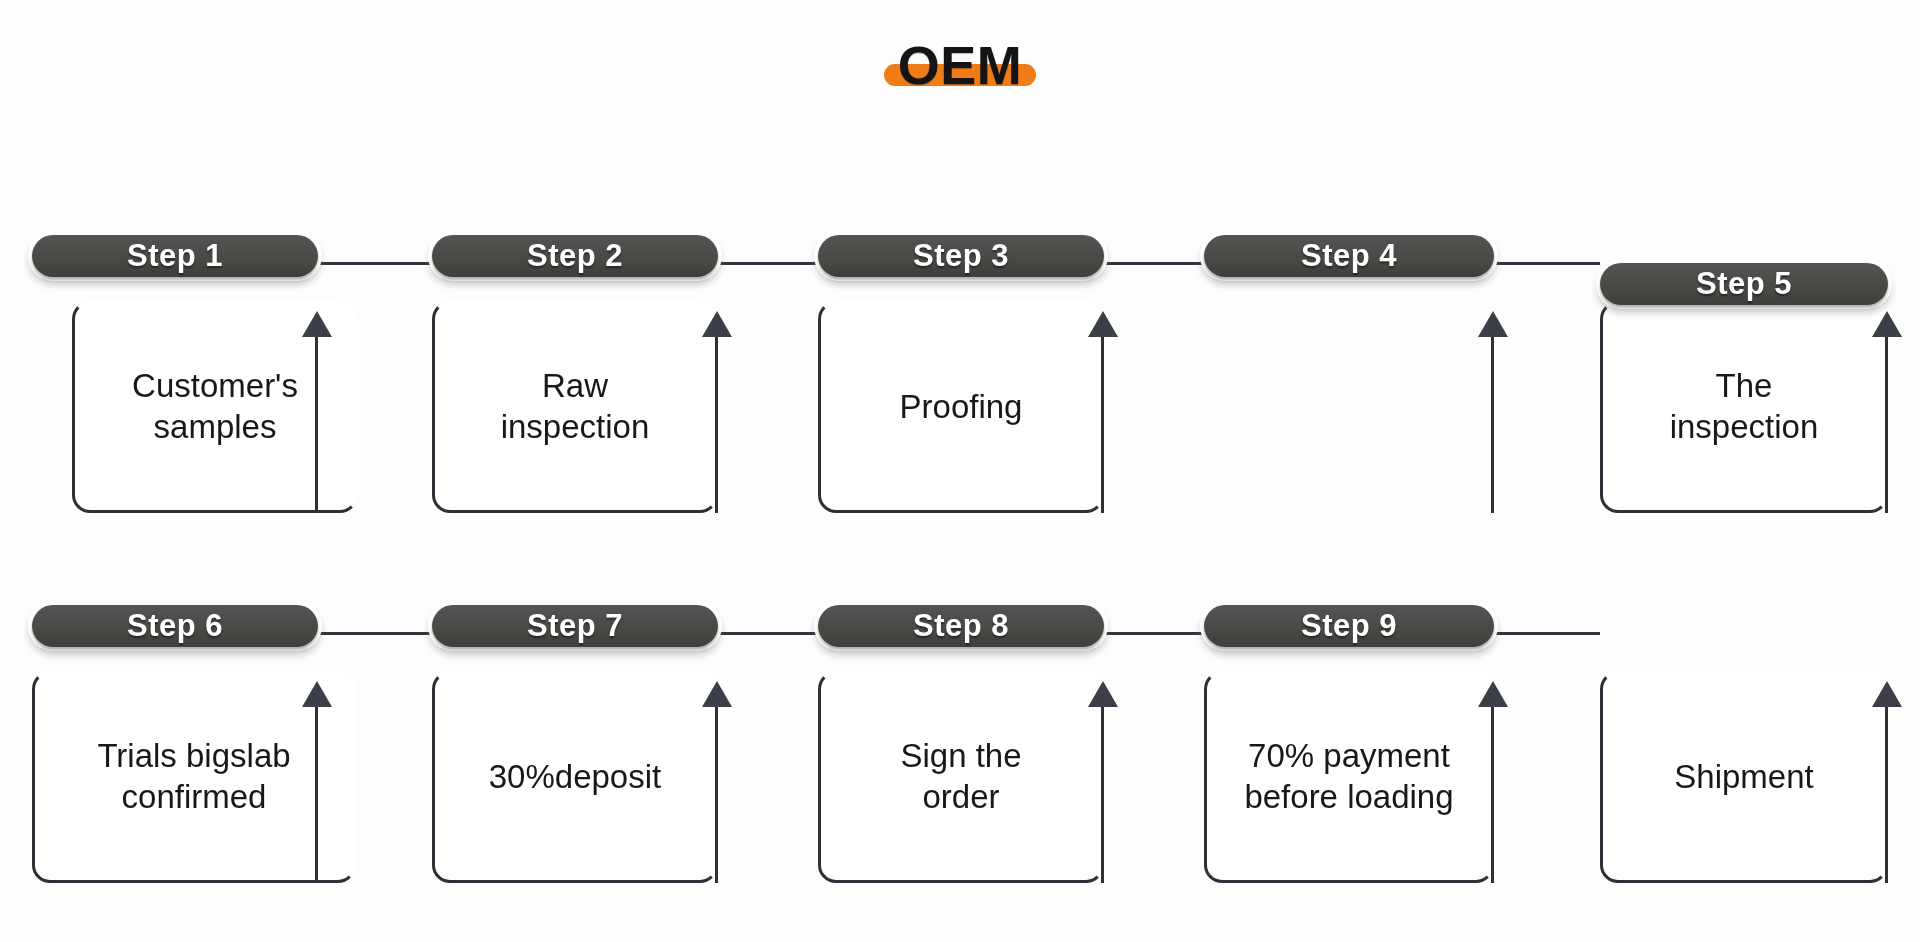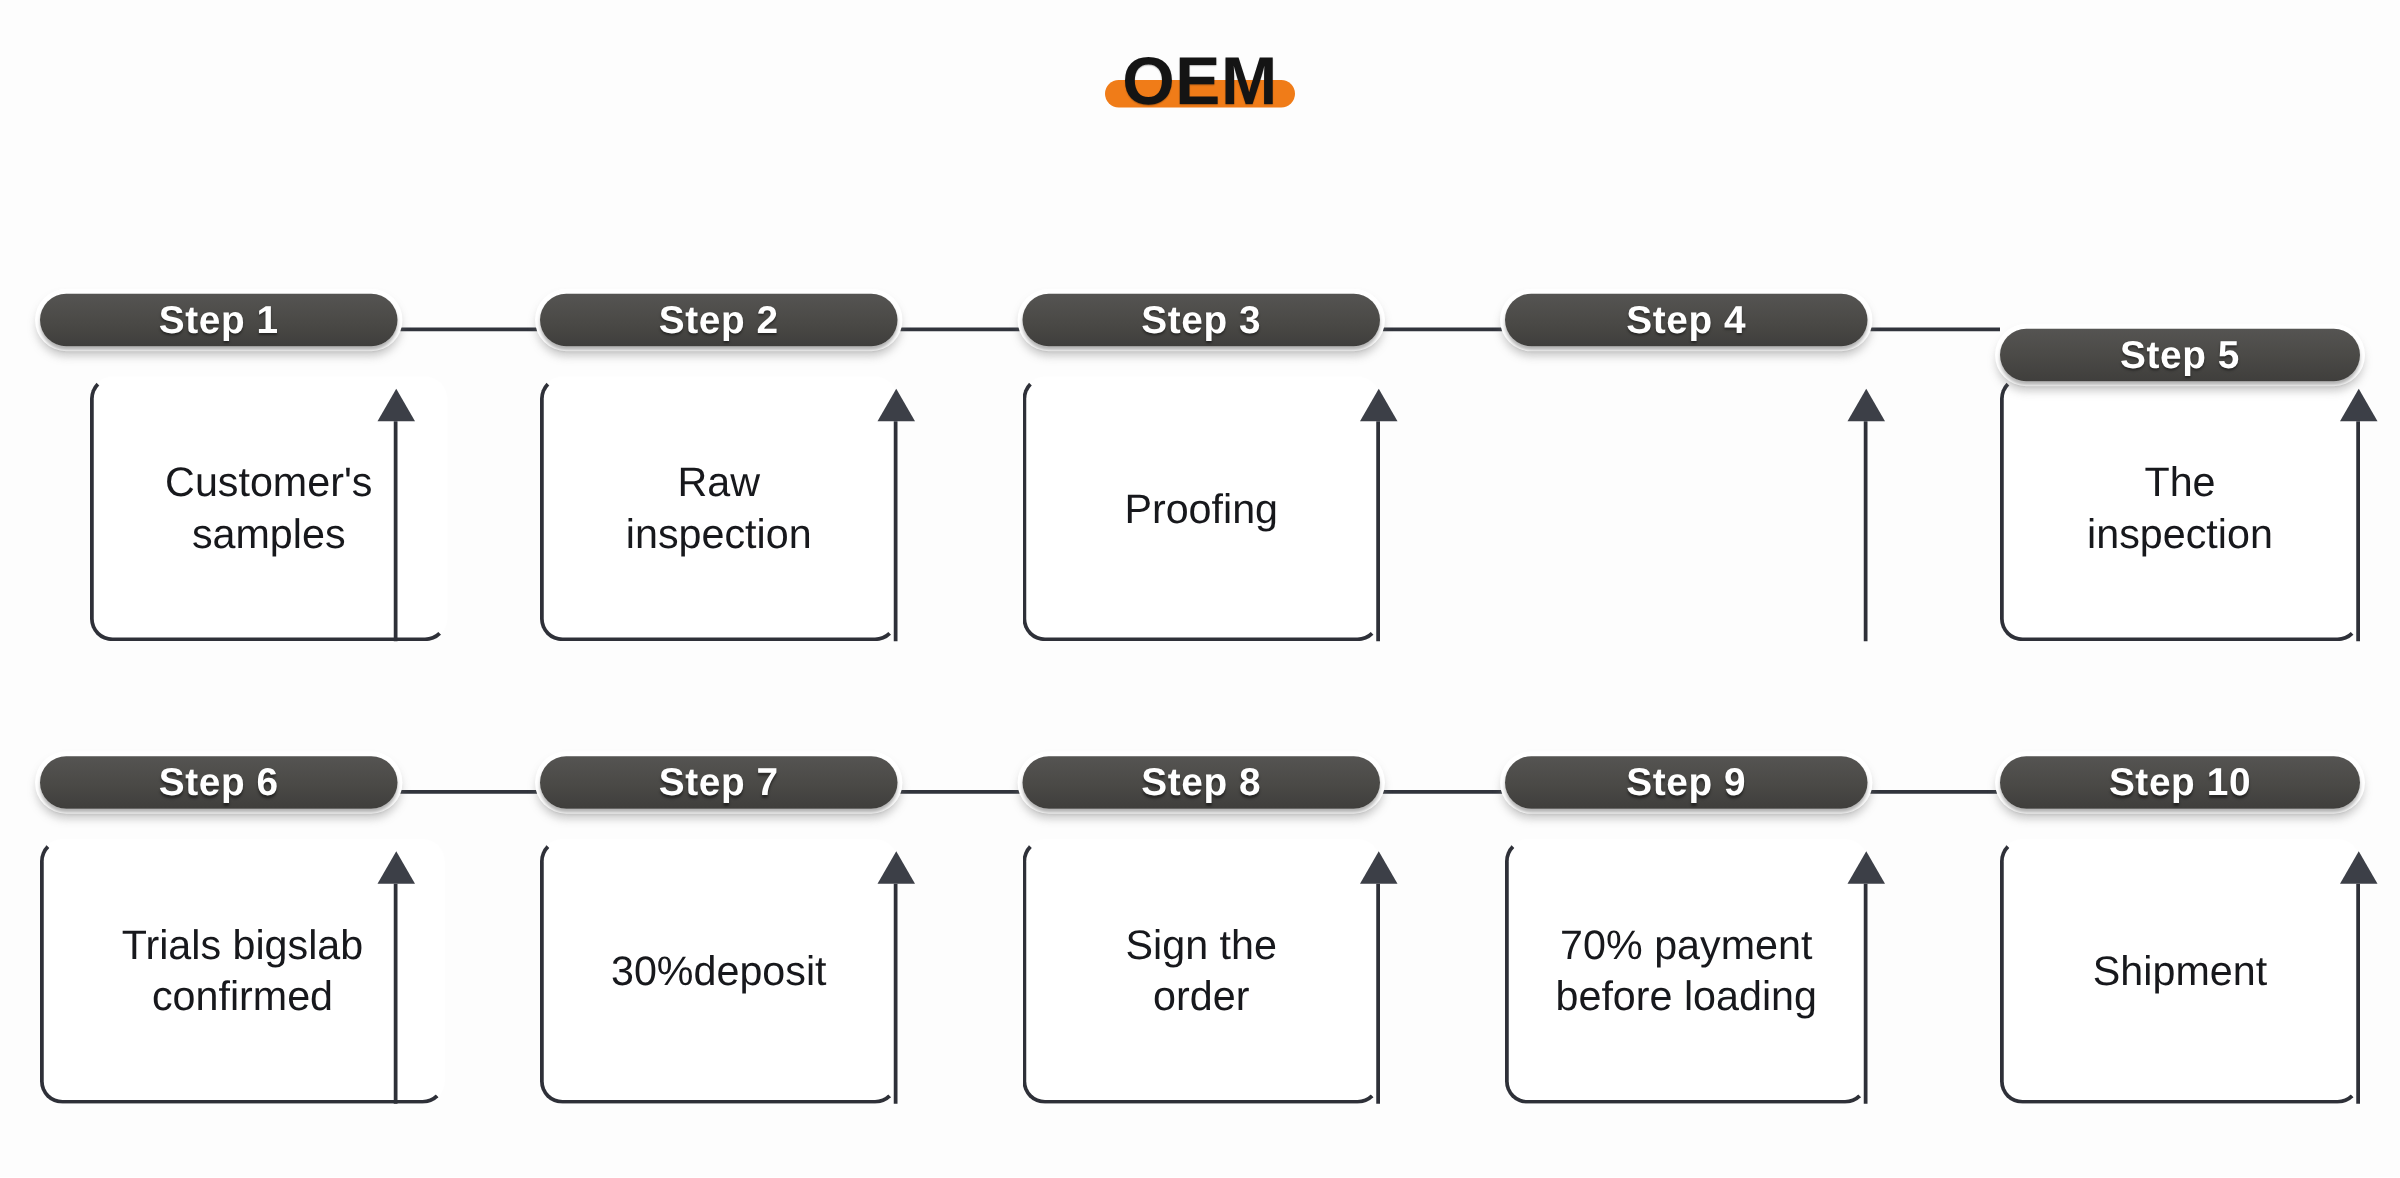--- a/index.html
+++ b/index.html
@@ -223,23 +223,20 @@
           <span class="pill-label">Step 9</span>
         </div>
         <div class="card" style="top: 66px; width: 290px; height: 212px;">
           <div class="card-text">70% payment
 before loading</div>
         </div>
         <div class="arrow-stem" style="left: 287px; top: 102px; height: 176px;"></div>
         <div class="arrow-head" style="left: 274px; top: 76px;"></div>
       </div>
       <div class="step" style="left: 1600px; top: 605px; width: 288px; height: 278px;">
-        <div class="pill" style="width: 288px;">
-          <span class="pill-label">Step 10</span>
-        </div>
         <div class="card" style="top: 66px; width: 288px; height: 212px;">
           <div class="card-text">Shipment</div>
         </div>
         <div class="arrow-stem" style="left: 285px; top: 102px; height: 176px;"></div>
         <div class="arrow-head" style="left: 272px; top: 76px;"></div>
       </div>
     </div>
   <div id="connectors-layer">
       <div class="connector" style="left: 318px; width: 114px; top: 262px;"></div>
       <div class="connector" style="left: 718px; width: 100px; top: 262px;"></div>

